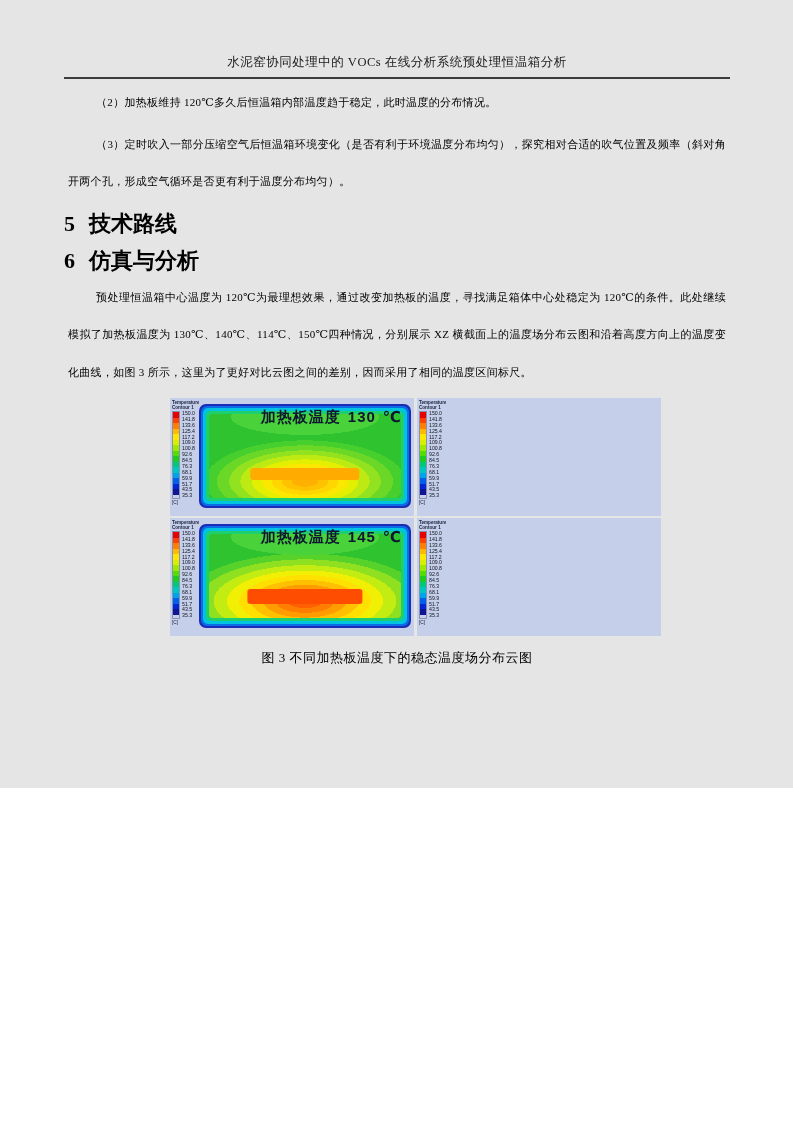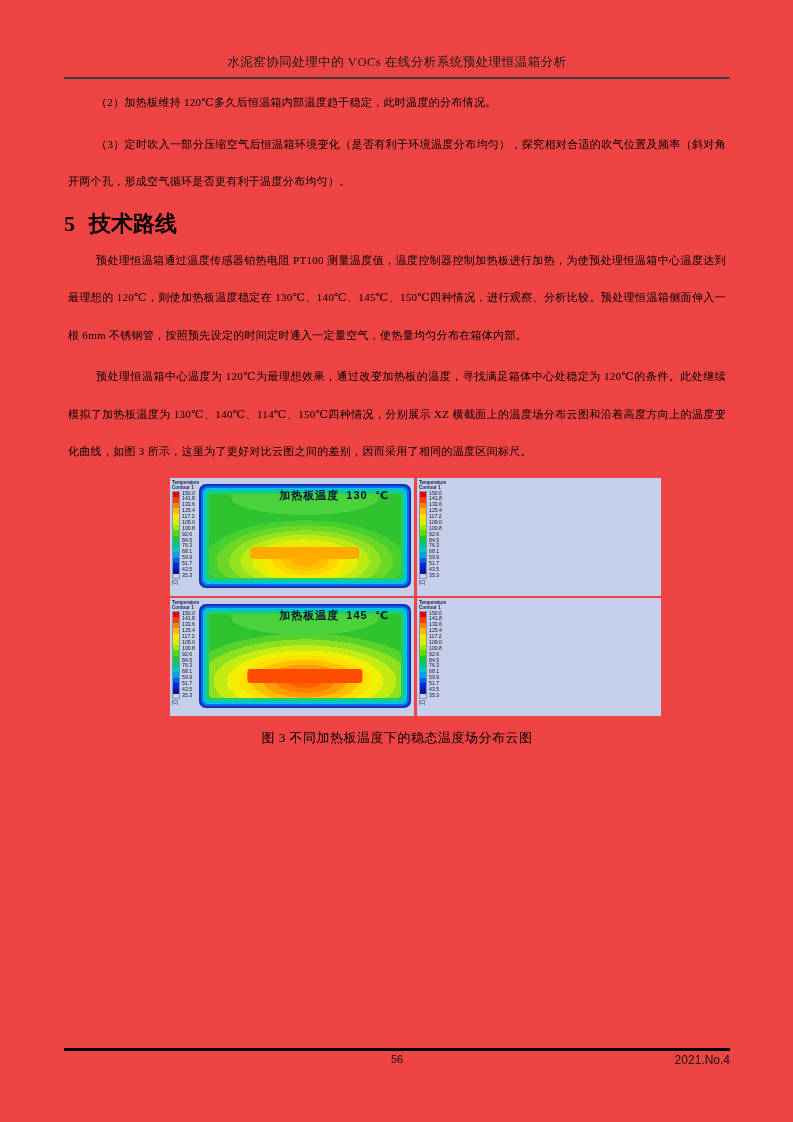--- a/index.html
+++ b/index.html
@@ -1,19 +1,19 @@
 <!DOCTYPE html>
 <html><head>
 <meta charset="utf-8">
 <style>
   html,body{margin:0;padding:0;background:#ffffff;}
   #page{
     position:relative;
-    width:793px;height:1122px;
-    background:#ef4444;
+    width:793px;height:788px;
+    background:#e5e5e5;
     outline:1px solid #ececec;
     overflow:hidden;
     font-family:"Liberation Serif","DejaVu Serif",serif;
     color:#000;
   }
   #content{
     position:absolute;left:64px;top:54px;width:666px;
   }
   .hdr-title{
     text-align:center;font-size:12.5px;letter-spacing:0.5px;color:#1a1a1a;
@@ -68,22 +68,22 @@
   .fieldin{
     position:relative;width:100%;height:100%;border-radius:4px;overflow:hidden;
     background:#2fc42f;
   }
   .dome{position:absolute;inset:0;}
   .plate{
     position:absolute;left:50%;transform:translateX(-50%);
     border-radius:3px;
   }
   .ptitle{
-    position:absolute;top:4px;right:22px;
-    font-size:11px;font-weight:bold;color:#0c1630;letter-spacing:1px;
+    position:absolute;top:4px;right:9px;
+    font-size:15px;font-weight:bold;color:#0c1630;letter-spacing:1px;
     white-space:nowrap;
   }
   .pt-temp{margin:0 7px;}
   
   .t130 .dome{background:
     radial-gradient(ellipse 70% 38% at 50% 4%, #49d23a 0% 55%, rgba(0,0,0,0) 55%),
     radial-gradient(ellipse 58% 54% at 50% 80%,
       #ffb000 0% 12%, #ffc200 12% 21%, #ffd600 21% 30%, #fbe800 30% 39%,
       #e2ef00 39% 48%, #bcea12 48% 58%, #92e220 58% 68%, #6bd828 68% 79%,
       #47cf2e 79% 90%, rgba(0,0,0,0) 90%);}
@@ -132,22 +132,22 @@
 
     <div class="hdr-title">水泥窑协同处理中的 VOCs 在线分析系统预处理恒温箱分析</div>
     <div class="hdr-rule"></div>
 
     <p class="bodytext first">（2）加热板维持 120℃多久后恒温箱内部温度趋于稳定，此时温度的分布情况。</p>
 
     <p class="bodytext">（3）定时吹入一部分压缩空气后恒温箱环境变化（是否有利于环境温度分布均匀），探究相对合适的吹气位置及频率（斜对角开两个孔，形成空气循环是否更有利于温度分布均匀）。</p>
 
     <h2 class="sec"><span class="sec-num">5</span><span>技术路线</span></h2>
 
-    <p class="bodytext">预处理恒温箱通过温度传感器铂热电阻 PT100 测量温度值，温度控制器控制加热板进行加热，为使预处理恒温箱中心温度达到最理想的 120℃，则使加热板温度稳定在 130℃、140℃、145℃、150℃四种情况，进行观察、分析比较。预处理恒温箱侧面伸入一根 6mm 不锈钢管，按照预先设定的时间定时通入一定量空气，使热量均匀分布在箱体内部。</p>
-
+
+    <h2 class="sec"><span class="sec-num">6</span><span>仿真与分析</span></h2>
 
 
     <p class="bodytext">预处理恒温箱中心温度为 120℃为最理想效果，通过改变加热板的温度，寻找满足箱体中心处稳定为 120℃的条件。此处继续模拟了加热板温度为 130℃、140℃、114℃、150℃四种情况，分别展示 XZ 横截面上的温度场分布云图和沿着高度方向上的温度变化曲线，如图 3 所示，这里为了更好对比云图之间的差别，因而采用了相同的温度区间标尺。</p>
 
     <div id="figure-grid">
         <div class="panel t130">
     <div class="legend">
       <div class="lg-title">
         <span class="lg-line">Temperature</span>
         <span class="lg-line">Contour 1</span>

